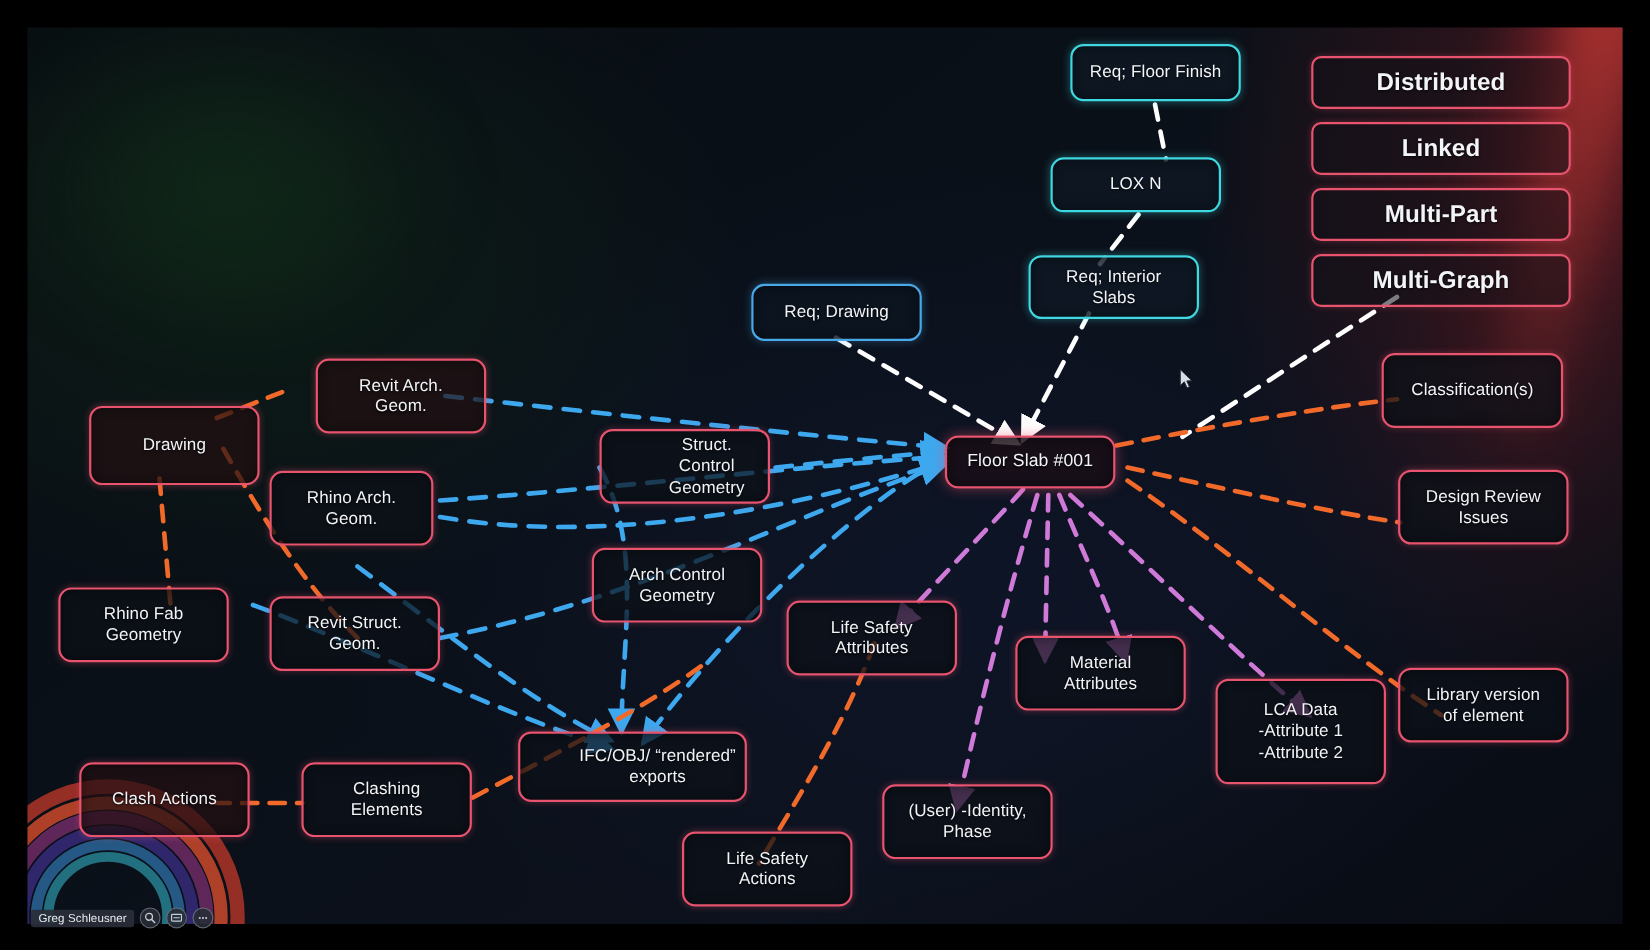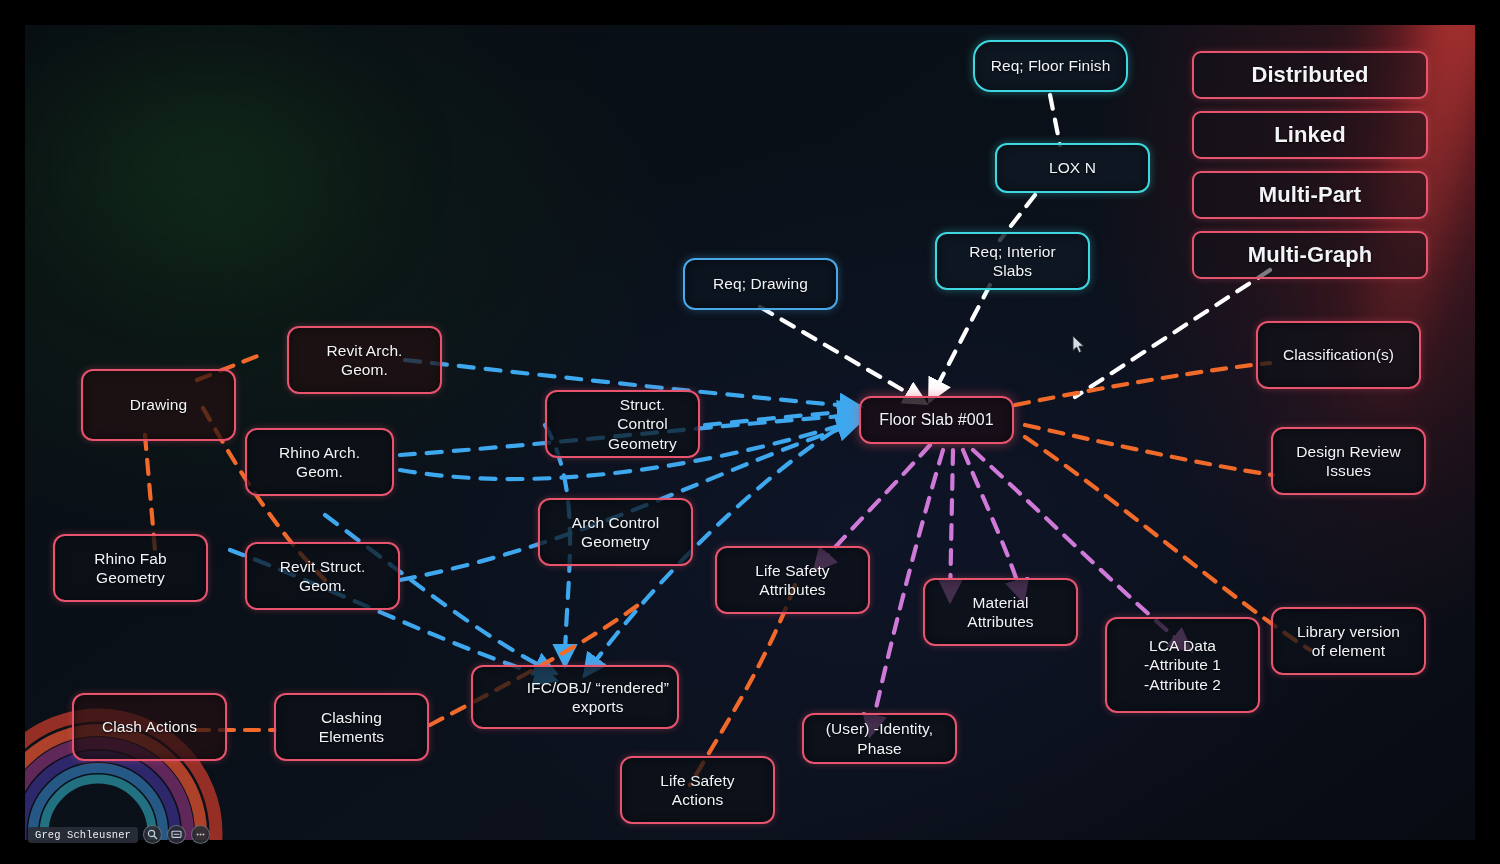--- a/index.html
+++ b/index.html
@@ -57,21 +57,21 @@
   .node .multiline{white-space:pre-line;}
 
   
   #cursor{position:absolute;width:13px;height:19px;pointer-events:none;}
 
   
   #watermark{position:absolute;left:28px;bottom:20px;display:flex;align-items:center;gap:5px;z-index:9;}
   #author{
     background:rgba(42,46,56,0.92);color:#e9ecf1;font-size:10.5px;
     padding:2px 7px;border-radius:3px;white-space:nowrap;letter-spacing:.1px;
-    font-family:Liberation Mono, monospace;
+    font-family:Liberation Sans, sans-serif;
   }
   .wbtn{
     width:17px;height:17px;border-radius:50%;
     background:rgba(40,44,54,0.88);border:1px solid rgba(150,155,168,0.55);
     display:flex;align-items:center;justify-content:center;color:#c7ccd6;
   }
   .wbtn svg{display:block;}
 </style>
 </head>
 <body>
@@ -144,25 +144,25 @@
         <g stroke="#cf7ad8" stroke-width="4.2" stroke-dasharray="14 11">
           <path d="M905,420 C860,470 820,510 790,545" marker-end="url(#arrowPurple)"></path>
           <path d="M928,425 L925,575" marker-end="url(#arrowPurple)"></path>
           <path d="M938,425 C965,490 985,530 998,575" marker-end="url(#arrowPurple)"></path>
           <path d="M948,425 C1030,500 1110,580 1165,625" marker-end="url(#arrowPurple)"></path>
           <path d="M918,425 C890,520 865,620 845,710" marker-end="url(#arrowPurple)"></path>
         </g>
       </g>
     </svg>
 
-    <div class="node cyan" style="left:948px;top:15px;width:155px;height:52px;border-radius:18px;">
+    <div class="node cyan" style="left:948px;top:15px;width:155px;height:52px;">
       <span class="multiline">Req; Floor Finish</span>
     </div>
 
-    <div class="node cyan" style="left:930px;top:118px;width:155px;height:50px;margin-left:40px;">
+    <div class="node cyan" style="left:930px;top:118px;width:155px;height:50px;">
       <span class="multiline">LOX N</span>
     </div>
 
     <div class="node cyan" style="left:910px;top:207px;width:155px;height:58px;">
       <span class="multiline">Req; Interior
 Slabs</span>
     </div>
 
     <div class="node blue" style="left:658px;top:233px;width:155px;height:52px;">
       <span class="multiline">Req; Drawing</span>
@@ -223,21 +223,21 @@
     <div class="node" style="left:690px;top:521px;width:155px;height:68px;">
       <span class="multiline">Life Safety
 Attributes</span>
     </div>
 
     <div class="node" style="left:595px;top:731px;width:155px;height:68px;">
       <span class="multiline">Life Safety
 Actions</span>
     </div>
 
-    <div class="node" style="left:777px;top:688px;width:155px;height:51px;">
+    <div class="node" style="left:777px;top:688px;width:155px;height:68px;">
       <span class="multiline">(User) -Identity,
 Phase</span>
     </div>
 
     <div class="node" style="left:898px;top:553px;width:155px;height:68px;">
       <span class="multiline">Material
 Attributes</span>
     </div>
 
     <div class="node" style="left:1080px;top:592px;width:155px;height:96px;">

